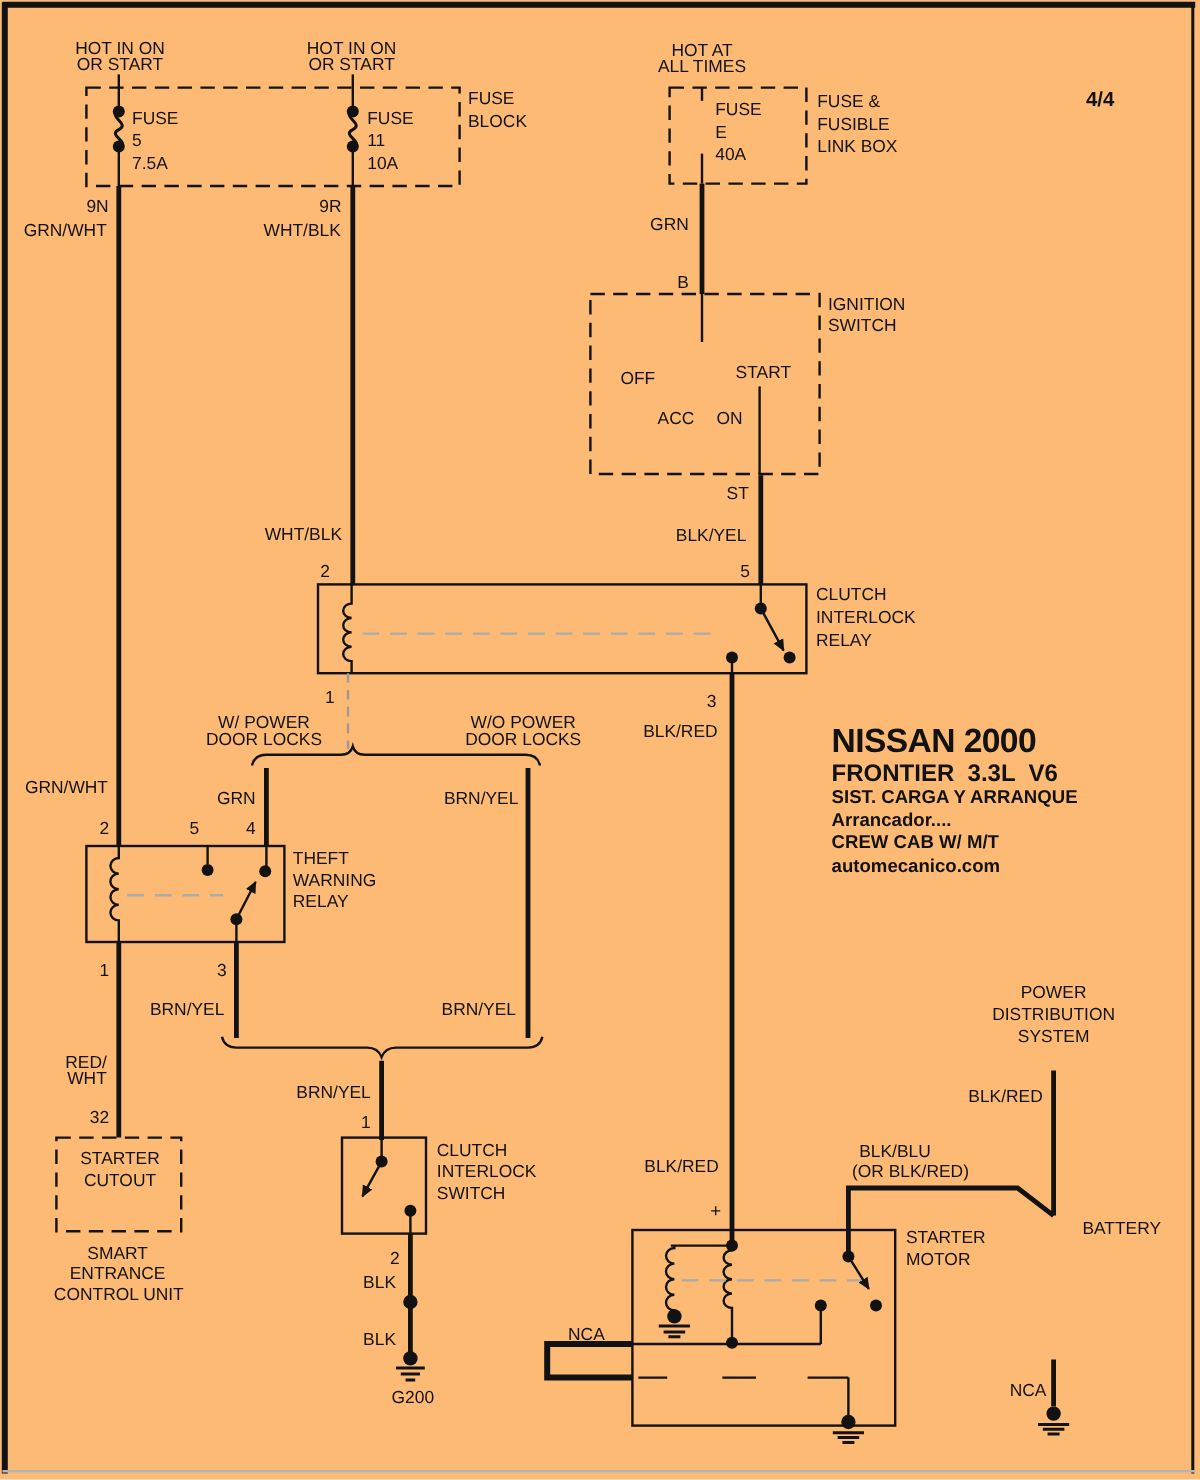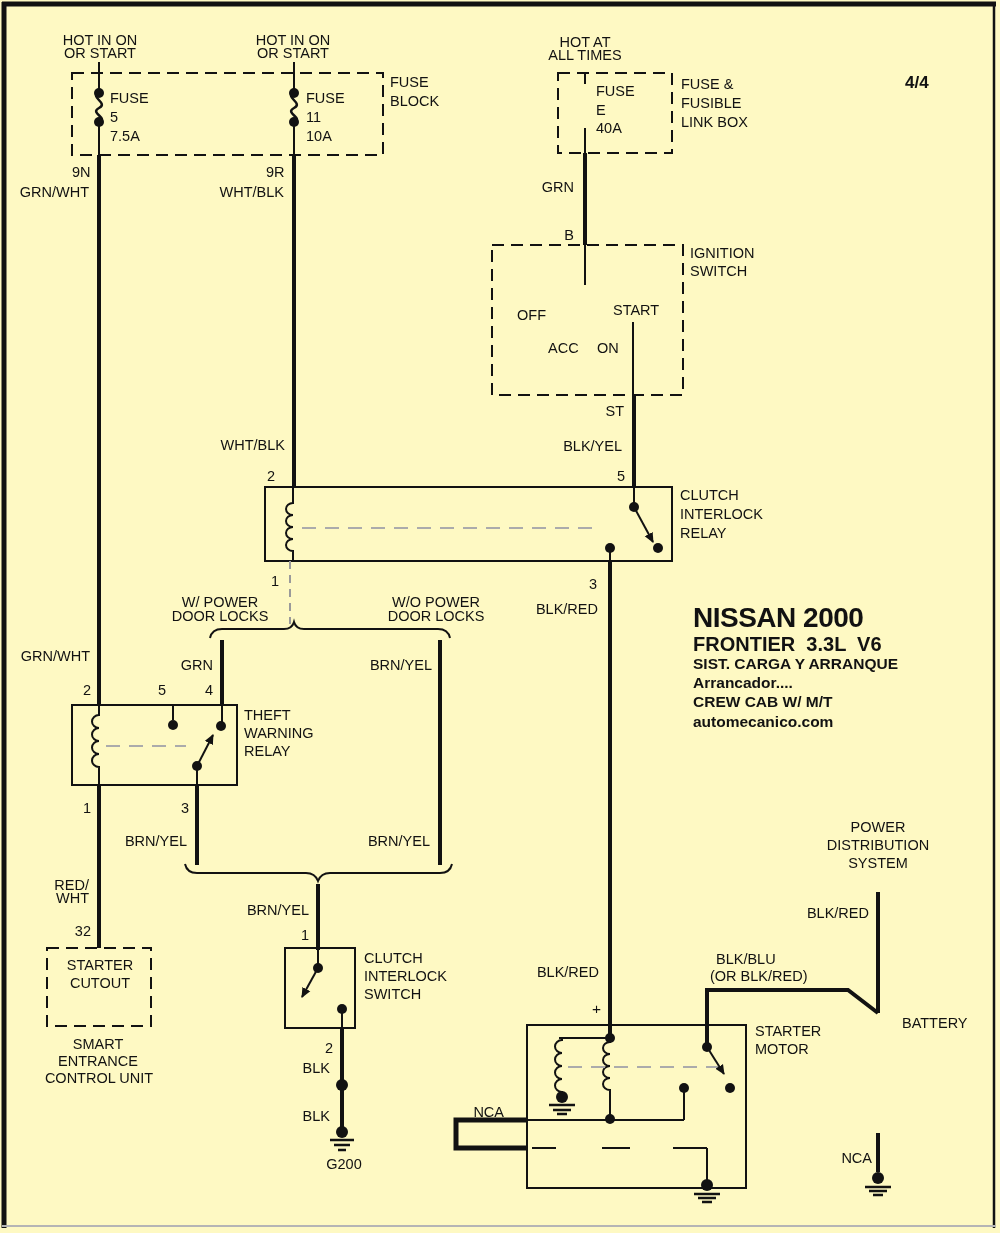--- a/index.html
+++ b/index.html
@@ -1,16 +1,16 @@
 <!DOCTYPE html>
 <html><head>
 <meta charset="utf-8">
 <style>
   html,body{margin:0;padding:0;background:#fff;}
-  .page{position:relative;width:1000px;height:1233px;background:#fef9c3;}
+  .page{position:relative;width:1000px;height:1233px;background:#fdba74;}
   svg{display:block;}
   svg text{font-family:"Liberation Sans",sans-serif;font-size:14.5px;fill:#121212;white-space:pre;}
   .ctr{text-anchor:middle}
   .end{text-anchor:end}
   .b{font-weight:bold}
   .t17{font-size:17px}
   .t28{font-size:28px;letter-spacing:-0.5px}
   .t20{font-size:20px}
   .t15{font-size:15.5px}
   .w{stroke:#121212;stroke-width:4;fill:none}

